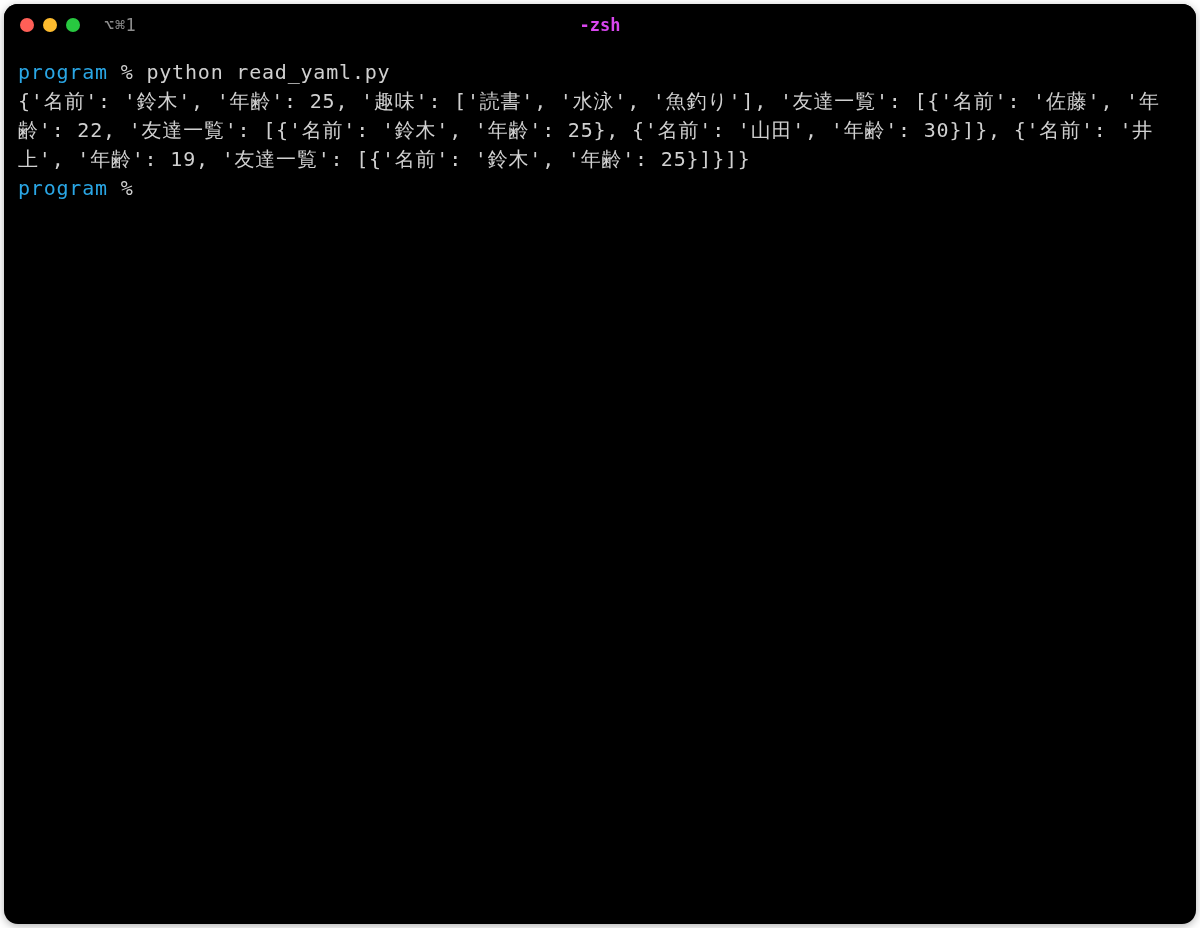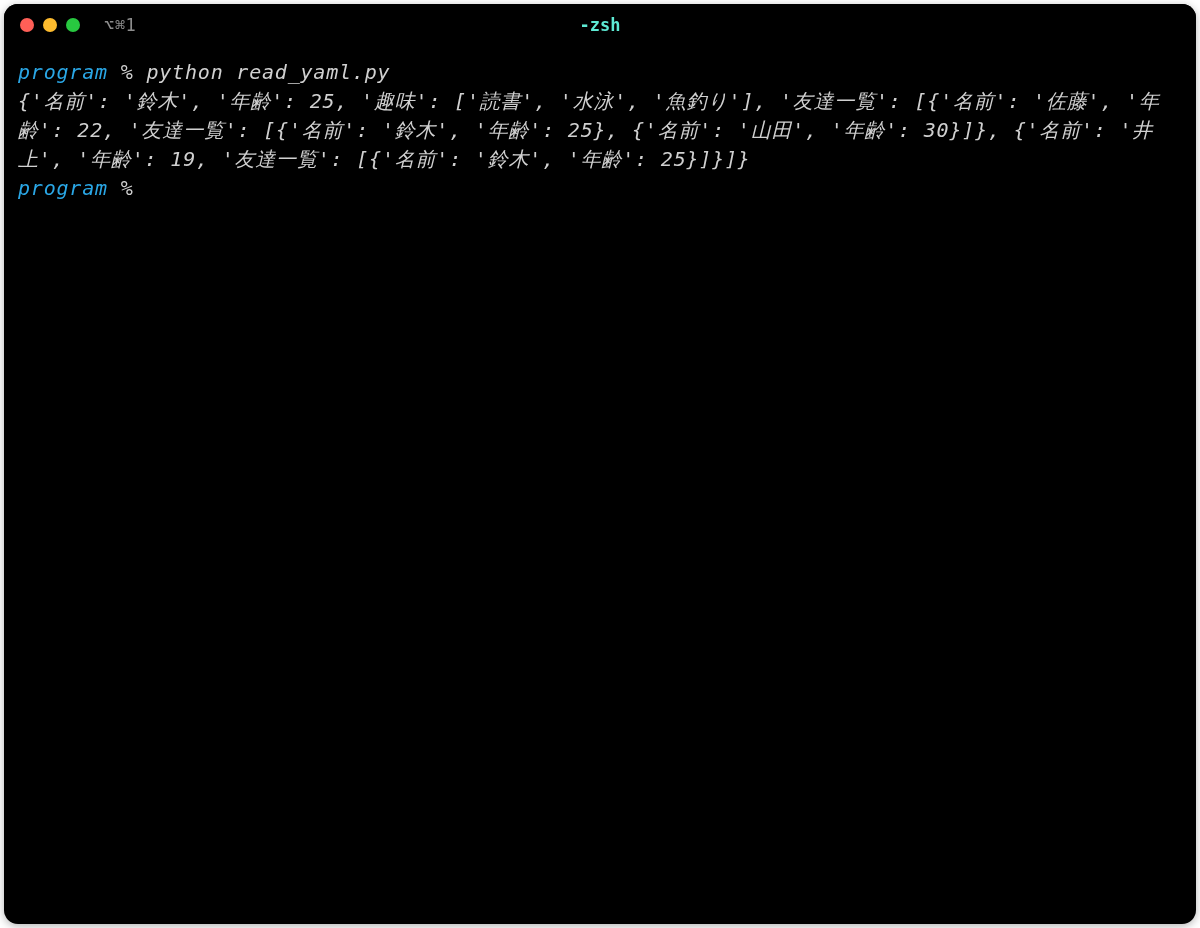--- a/index.html
+++ b/index.html
@@ -52,35 +52,34 @@
       margin-left: 24px;
       color: #8d8d8d;
       font-size: 17px;
       font-weight: 500;
       letter-spacing: 0.5px;
     }
     .window-title {
       position: absolute;
       left: 50%;
       transform: translateX(-50%);
-      color: #5eead4;
+      color: #d946ef;
       font-size: 17px;
       font-weight: 600;
     }
     .terminal-body {
       flex: 1;
       padding: 12px 14px 0 14px;
       color: #d0d0d0;
       font-size: 20px;
       line-height: 1.45;
       letter-spacing: 0.8px;
       white-space: pre-wrap;
       word-break: break-all;
       overflow: hidden;
-      font-style: italic;
     }
     .prompt-dir {
       color: #2aa7e6;
     }
     .prompt-sep {
       color: #d0d0d0;
     }
     .cmd {
       color: #d0d0d0;
     }

